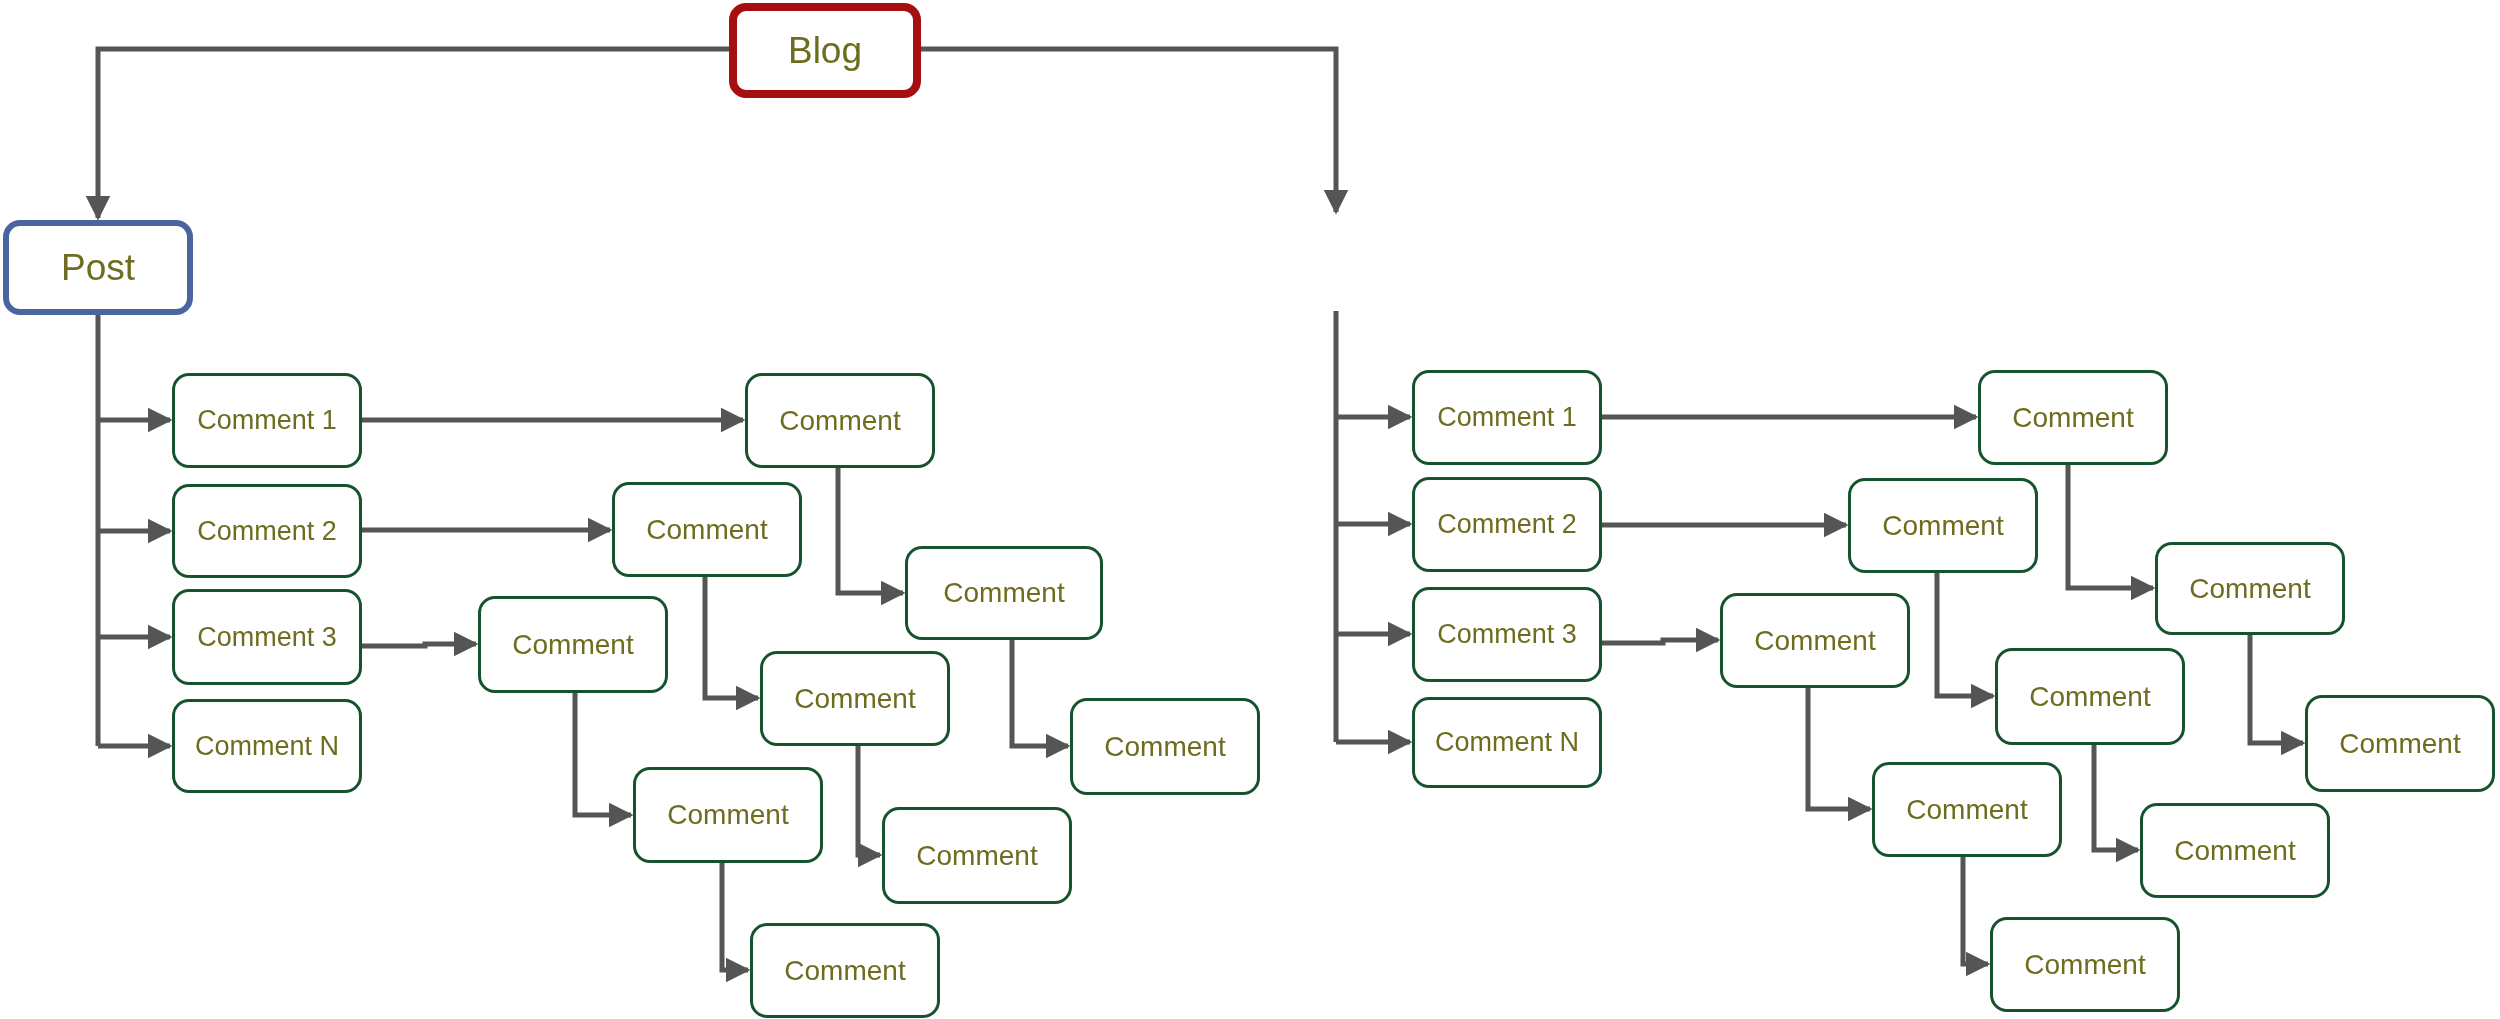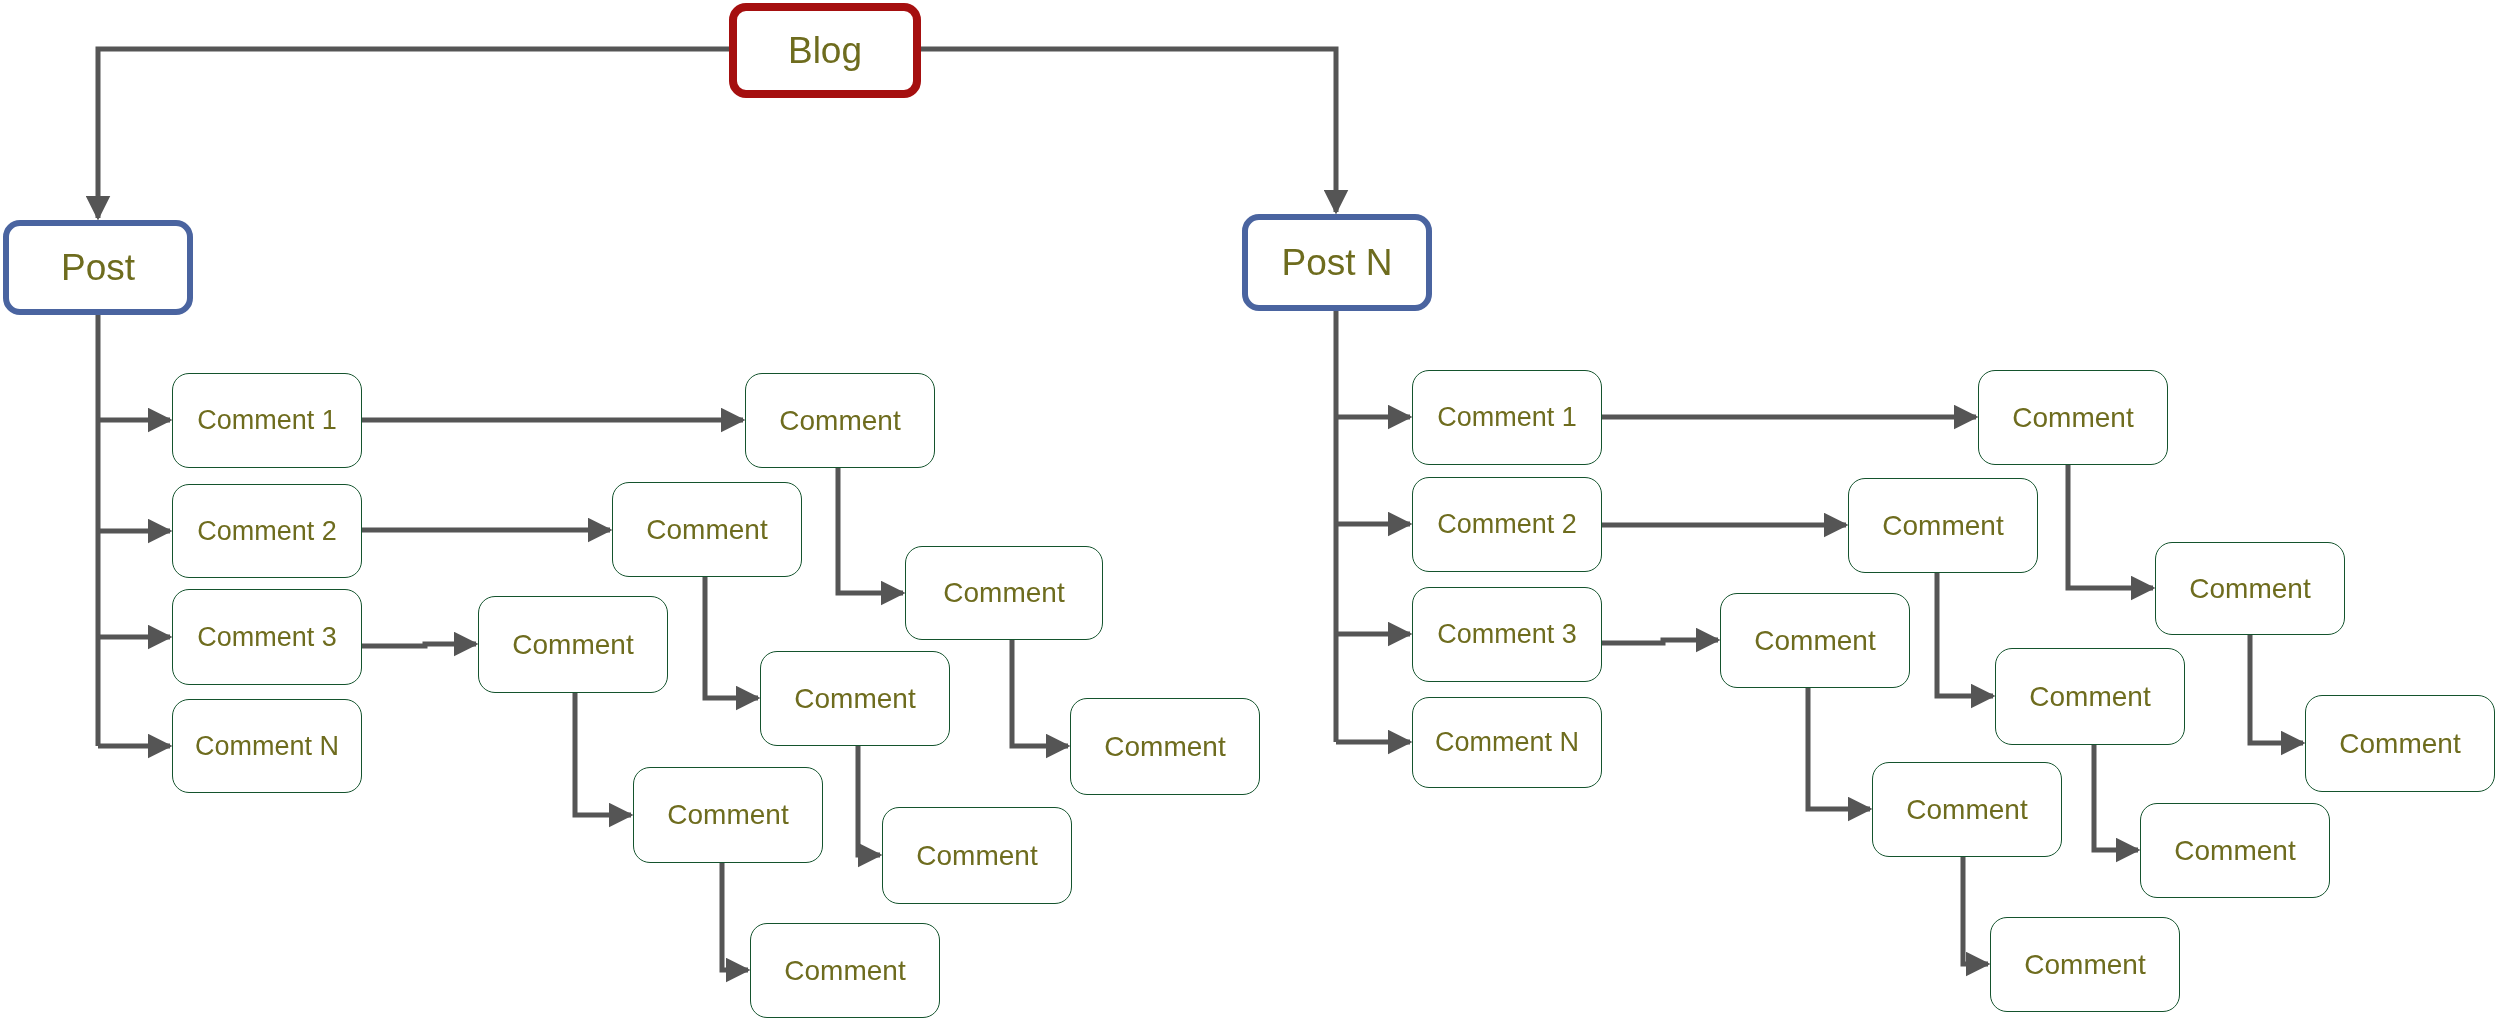--- a/index.html
+++ b/index.html
@@ -17,21 +17,21 @@
     background:#ffffff;
     border-radius:17px;
     display:flex;align-items:center;justify-content:center;
     color:#6E6C1E;
     font-size:28px;
     line-height:1;
     white-space:nowrap;
   }
   .node.root{border:8px solid #A50F0F;font-size:37px;}
   .node.post{border:6px solid #4A64A0;font-size:37px;}
-  .node.comment{border:1px solid #14532d;}
+  .node.comment{border:3px solid #14532d;}
   .node.numbered{font-size:27px;}
 </style>
 </head>
 <body>
 
 <div id="canvas">
 
   <svg id="edges" viewBox="0 0 2500 1019" xmlns="http://www.w3.org/2000/svg">
     <defs>
       <marker id="arrow" viewBox="0 0 10 10" refX="9" refY="5" markerWidth="5" markerHeight="5" orient="auto-start-reverse">
@@ -75,23 +75,20 @@
       <path d="M1808,688 V809 H1870" marker-end="url(#arrow)"></path>
       <path d="M1963,857 V964 H1988" marker-end="url(#arrow)"></path>
     </g>
   </svg>
 
   <div class="node root" style="left:729px;top:3px;width:192px;height:95px;">
     <span>Blog</span>
   </div>
   <div class="node post" style="left:3px;top:220px;width:190px;height:95px;">
     <span>Post</span>
-  </div>
-  <div class="node post" style="left:1242px;top:214px;width:190px;height:97px;">
-    <span>Post N</span>
   </div>
 
   <div class="node comment numbered" style="left:172px;top:373px;width:190px;height:95px;">
     <span>Comment 1</span>
   </div>
   <div class="node comment numbered" style="left:172px;top:484px;width:190px;height:94px;">
     <span>Comment 2</span>
   </div>
   <div class="node comment numbered" style="left:172px;top:589px;width:190px;height:96px;">
     <span>Comment 3</span>

